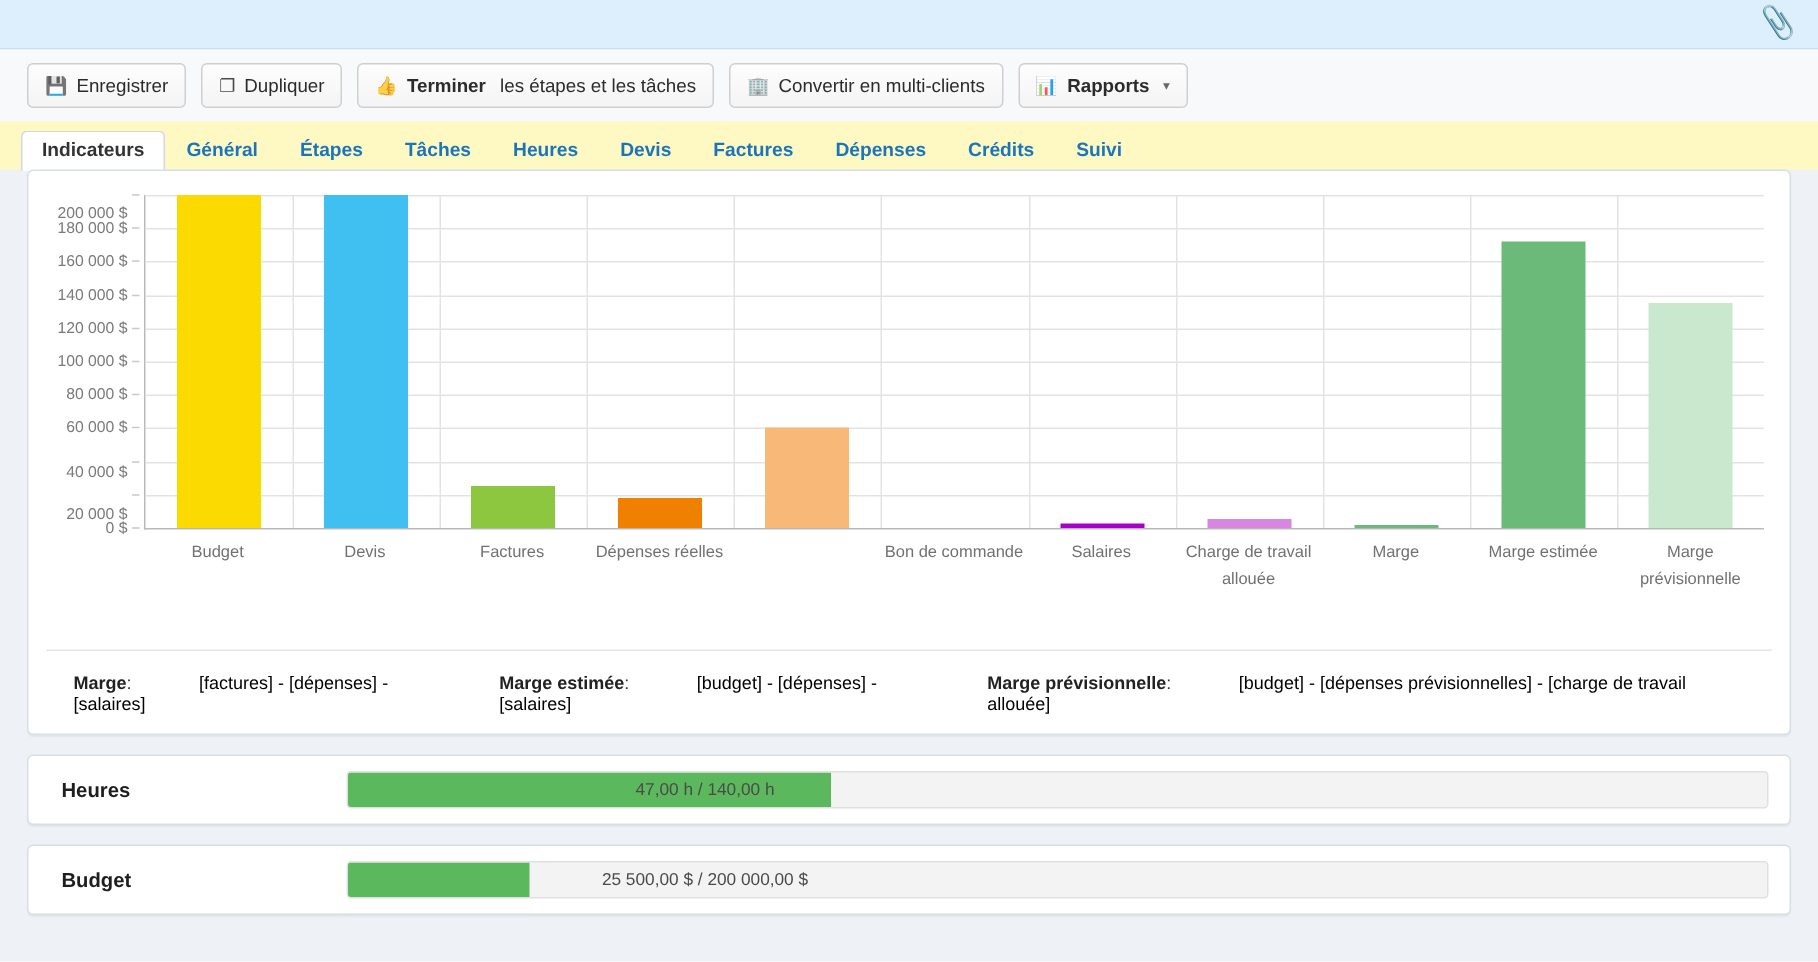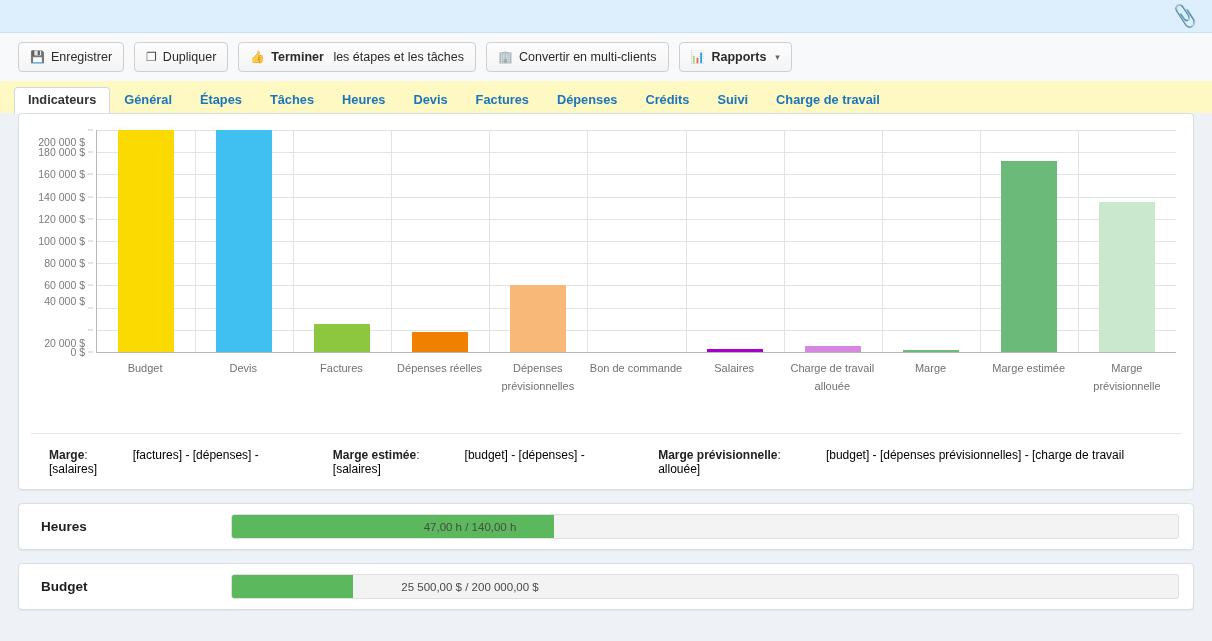--- a/index.html
+++ b/index.html
@@ -307,33 +307,32 @@
     <div class="tab active">Indicateurs</div>
     <div class="tab">Général</div>
     <div class="tab">Étapes</div>
     <div class="tab">Tâches</div>
     <div class="tab">Heures</div>
     <div class="tab">Devis</div>
     <div class="tab">Factures</div>
     <div class="tab">Dépenses</div>
     <div class="tab">Crédits</div>
     <div class="tab">Suivi</div>
-    <div class="tab">Charge de travail</div>
   </div>
 
 <div class="content">
 
   <div class="panel chart-panel">
     <div class="chart-area">
       <div class="ylabels">
           <div class="ylab" style="top: 228px;">0 $</div>
           <div class="ytick" style="top: 228px;"></div>
           <div class="ylab" style="top: 219px;">20 000 $</div>
           <div class="ytick" style="top: 205.8px;"></div>
-          <div class="ylab" style="top: 177px;">40 000 $</div>
+          <div class="ylab" style="top: 191px;">40 000 $</div>
           <div class="ytick" style="top: 183.6px;"></div>
           <div class="ylab" style="top: 161.4px;">60 000 $</div>
           <div class="ytick" style="top: 161.4px;"></div>
           <div class="ylab" style="top: 139.2px;">80 000 $</div>
           <div class="ytick" style="top: 139.2px;"></div>
           <div class="ylab" style="top: 117px;">100 000 $</div>
           <div class="ytick" style="top: 117px;"></div>
           <div class="ylab" style="top: 94.8px;">120 000 $</div>
           <div class="ytick" style="top: 94.8px;"></div>
           <div class="ylab" style="top: 72.6px;">140 000 $</div>
@@ -377,21 +376,20 @@
             <div class="bar" title="Marge: 1500" style="left: 74.6818%; width: 5.18182%; height: 2px; background: rgb(108, 186, 122);"></div>
             <div class="bar" title="Marge estimée: 172000" style="left: 83.7727%; width: 5.18182%; height: 190.92px; background: rgb(108, 186, 122);"></div>
             <div class="bar bar-hatch" title="Marge prévisionnelle: 135000" style="left: 92.8636%; width: 5.18182%; height: 149.85px; background: rgb(201, 232, 205);"></div>
           </div>
       </div>
       <div class="xlabels">
           <div class="xlab" style="left: 0%; width: 9.09091%;">Budget</div>
           <div class="xlab" style="left: 9.09091%; width: 9.09091%;">Devis</div>
           <div class="xlab" style="left: 18.1818%; width: 9.09091%;">Factures</div>
           <div class="xlab" style="left: 27.2727%; width: 9.09091%;">Dépenses réelles</div>
-          <div class="xlab" style="left: 36.3636%; width: 9.09091%;">Dépenses prévisionnelles</div>
           <div class="xlab" style="left: 45.4545%; width: 9.09091%;">Bon de commande</div>
           <div class="xlab" style="left: 54.5455%; width: 9.09091%;">Salaires</div>
           <div class="xlab" style="left: 63.6364%; width: 9.09091%;">Charge de travail allouée</div>
           <div class="xlab" style="left: 72.7273%; width: 9.09091%;">Marge</div>
           <div class="xlab" style="left: 81.8182%; width: 9.09091%;">Marge estimée</div>
           <div class="xlab" style="left: 90.9091%; width: 9.09091%;">Marge prévisionnelle</div>
         </div>
     </div>
     <div class="formulas">
         <div class="formula"><b>Marge</b>:<span class="expr">[factures] - [dépenses] - [salaires]</span></div>

